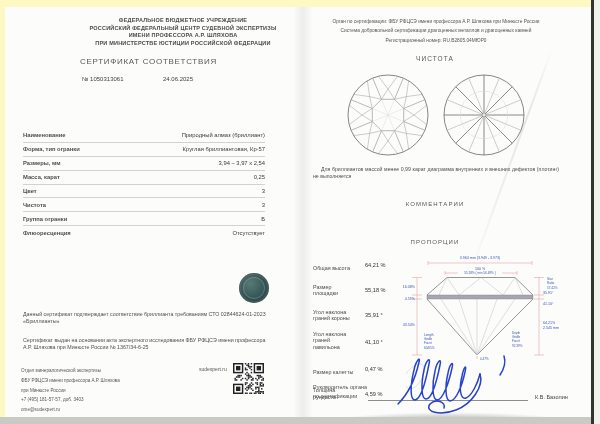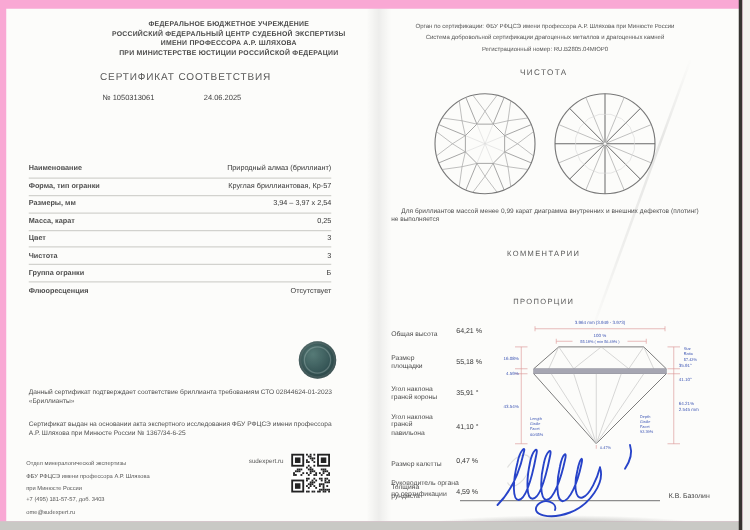--- a/index.html
+++ b/index.html
@@ -1,17 +1,17 @@
 <!DOCTYPE html>
 <html><head>
 <meta charset="utf-8">
 <style>
   *{margin:0;padding:0;box-sizing:border-box}
   html,body{width:600px;height:424px;background:#fff}
-  #scene{position:relative;width:600px;height:424px;background:#f9a8d4;overflow:hidden;
+  #scene{position:relative;width:600px;height:424px;background:#fef9c3;overflow:hidden;
          font-family:"Liberation Sans","DejaVu Sans",sans-serif;color:#4f4f4f}
   .paper{position:absolute;left:5px;top:7px;width:587px;height:410px;background:#fcfcfa}
   .t{position:absolute}
   
   .org{left:38px;top:17px;width:290px;text-align:center;font-size:5.5px;font-weight:bold;
        line-height:7.6px;color:#4a4a4a;letter-spacing:.2px}
   .certtitle{left:80px;top:57px;font-size:8px;letter-spacing:.7px;color:#585858}
   .certnum{left:82px;top:76px;font-size:6px;color:#3e3e3e}
   .certdate{left:163px;top:76px;font-size:6px;color:#3e3e3e}
   .spectable{left:23px;top:129px;width:242px}

